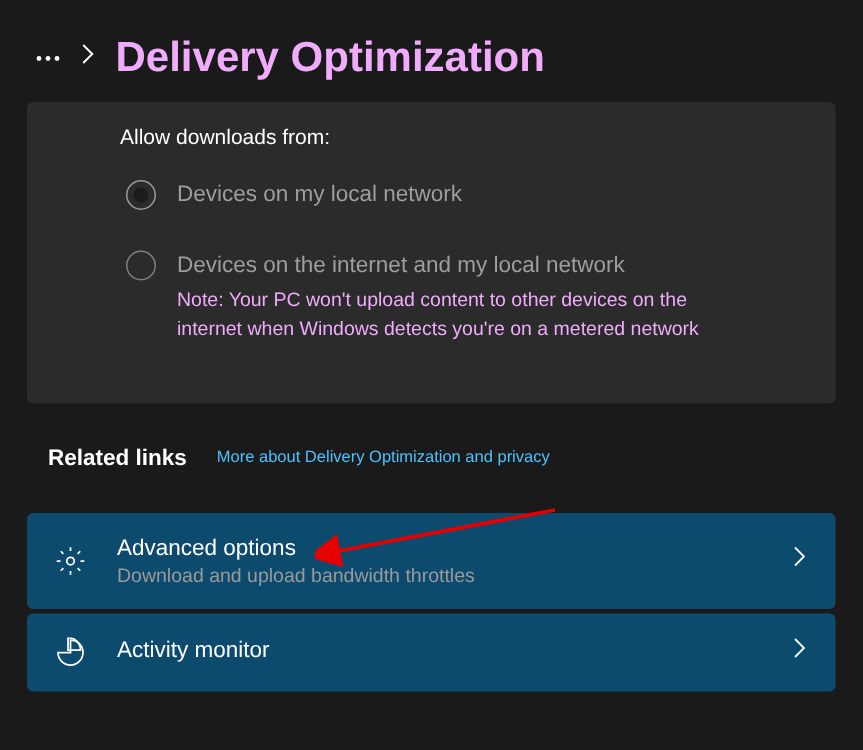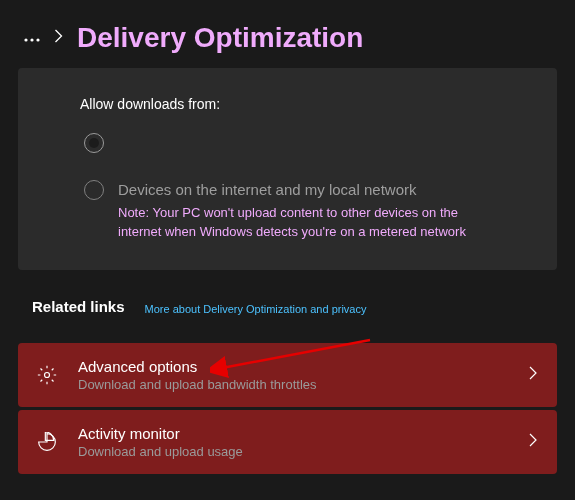--- a/index.html
+++ b/index.html
@@ -33,35 +33,35 @@
     }
     .content {
       padding: 0 18px;
     }
     .card {
       background: #2b2b2b;
       border-radius: 4px;
       margin-bottom: 4px;
     }
     .allow-section {
-      padding: 28px 0 24px 0;
+      padding: 15px 0 24px 0;
     }
     .allow-heading {
       color: #ffffff;
       font-size: 14px;
       padding-left: 62px;
       margin-bottom: 20px;
     }
     .radio-row {
       display: flex;
       align-items: flex-start;
       padding: 0 60px 0 66px;
       margin-bottom: 26px;
     }
-    .radio-row:last-child { margin-bottom: 4px; }
+    .radio-row:last-child { margin-bottom: 16px; }
     .radio-outer {
       width: 20px;
       height: 20px;
       border: 1px solid #808080;
       border-radius: 50%;
       flex-shrink: 0;
       margin-right: 14px;
       display: flex;
       align-items: center;
       justify-content: center;
@@ -84,36 +84,36 @@
       line-height: 1.4;
     }
     .radio-note {
       color: #f0abfc;
       font-size: 13px;
       margin-top: 4px;
       line-height: 1.45;
     }
     .related-row {
       display: flex;
-      align-items: flex-end;
+      align-items: center;
       padding: 24px 14px 28px 14px;
       gap: 20px;
     }
     .related-label {
       color: #ffffff;
       font-size: 15px;
       font-weight: 600;
     }
     .related-link {
       color: #4cc2ff;
       font-size: 11px;
       cursor: pointer;
     }
     .list-card {
-      background: #7f1d1d;
+      background: #0c4a6e;
       border-radius: 4px;
       display: flex;
       align-items: center;
       padding: 15px 20px 15px 18px;
       margin-bottom: 3px;
       cursor: pointer;
     }
     .list-icon {
       width: 22px;
       height: 22px;
@@ -161,20 +161,23 @@
 
 <div class="content">
 
   <div class="card allow-section">
     <div class="allow-heading">Allow downloads from:</div>
 
     <div class="radio-row">
       <div class="radio-outer selected">
         <div class="radio-inner"></div>
       </div>
+      <div class="radio-labels">
+        <div class="radio-label">Devices on my local network</div>
+      </div>
     </div>
 
     <div class="radio-row">
       <div class="radio-outer"></div>
       <div class="radio-labels">
         <div class="radio-label">Devices on the internet and my local network</div>
         <div class="radio-note">Note: Your PC won't upload content to other devices on the internet when Windows detects you're on a metered network</div>
       </div>
     </div>
   </div>
@@ -204,21 +207,20 @@
 
   <div class="list-card">
     <div class="list-icon">
       <svg width="20" height="20" viewBox="0 0 24 24" fill="none" stroke="#ffffff" stroke-width="1.4">
         <path d="M12 2 A10 10 0 1 1 2 12 L12 12 Z"></path>
         <path d="M12 2 A10 10 0 0 1 22 12 L12 12 Z" transform="translate(-2,-2)"></path>
       </svg>
     </div>
     <div class="list-text">
       <div class="list-title">Activity monitor</div>
-      <div class="list-sub">Download and upload usage</div>
     </div>
     <div class="list-chevron">
       <svg width="8" height="14" viewBox="0 0 8 14">
           <path d="M1 1 L7 7 L1 13" stroke="#ffffff" stroke-width="1.2" fill="none"></path>
         </svg>
     </div>
   </div>
 
 </div>
 

